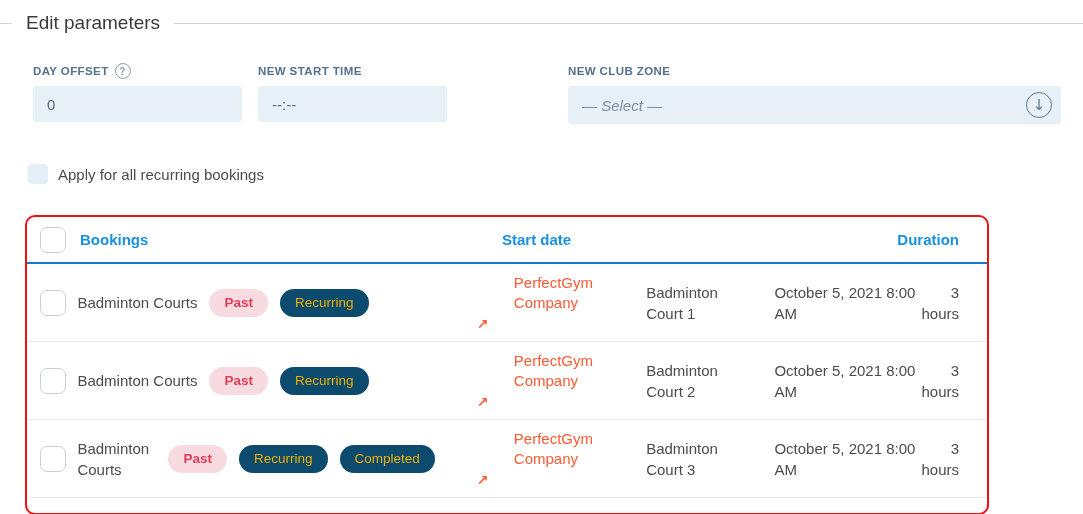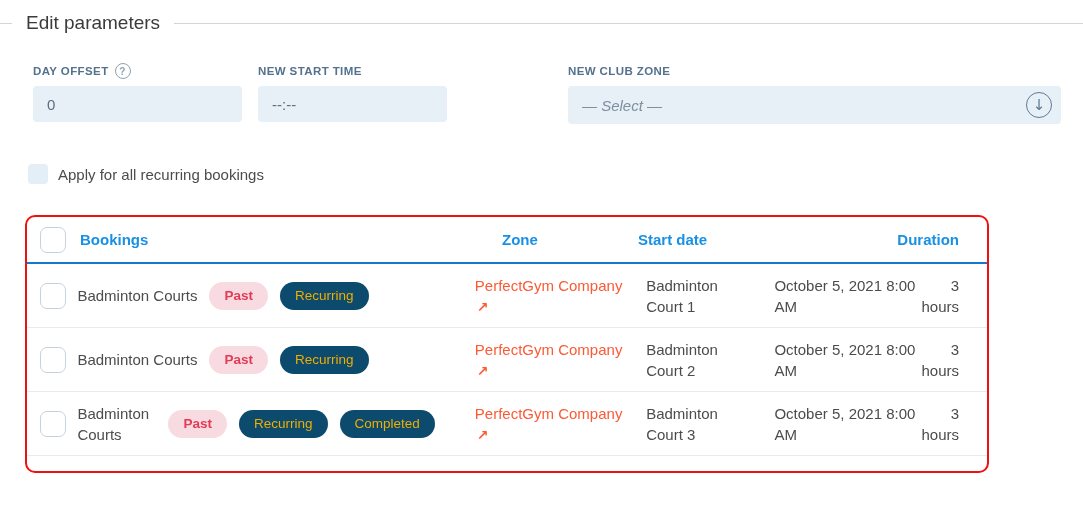--- a/index.html
+++ b/index.html
@@ -63,21 +63,21 @@
   .cell-text { font-size:15px; color:#4c4c4c; line-height:21px; }
   .bname { font-size:15px; color:#4c4c4c; line-height:21px; margin-right:12px;
            flex:0 1 auto; min-width:0; }
   .tags { display:flex; gap:12px; flex-shrink:0; align-items:center; }
   .tag { height:28px; line-height:28px; padding:0 15px; border-radius:14px;
          font-size:13.5px; white-space:nowrap; }
   .tag-red    { background:#f8dbe0; color:#e33b55;font-weight:bold; }
   .tag-yellow { background:#0c4a6e; color:#efae00; }
 
   .mlink { display:block; color:#fb5a35; font-size:15px; text-decoration:none; cursor:pointer; }
-  .mtext { display:block; line-height:20px; }
+  .mtext { display:block; line-height:20px;margin-left:39px; }
   .ext { display:block; margin-top:3px; margin-left:2px; font-size:14px; font-weight:bold;
          font-family:"DejaVu Sans", sans-serif; }
 </style>
 </head>
 <body>
 
 <div class="legend-row">
   <span class="legend-line-left"></span>
   <span class="page-title">Edit parameters</span>
   <span class="legend-line-right"></span>
@@ -118,21 +118,20 @@
   <span class="apply-cb"></span>
   <span class="apply-label">Apply for all recurring bookings</span>
 </div>
 
 <div class="table-wrap">
   <div class="thead">
     <div class="c-check">
       <span class="cb"></span>
     </div>
     <div class="c-booking th">Bookings</div>
-    <div class="c-zone th">Zone</div>
     <div class="c-date th">Start date</div>
     <div class="c-duration th">Duration</div>
   </div>
   <div id="table-body">
   <div class="trow">
     <div class="c-check">
       <span class="cb"></span>
     </div>
     <div class="c-booking">
       <span class="bname">Badminton Courts</span>

